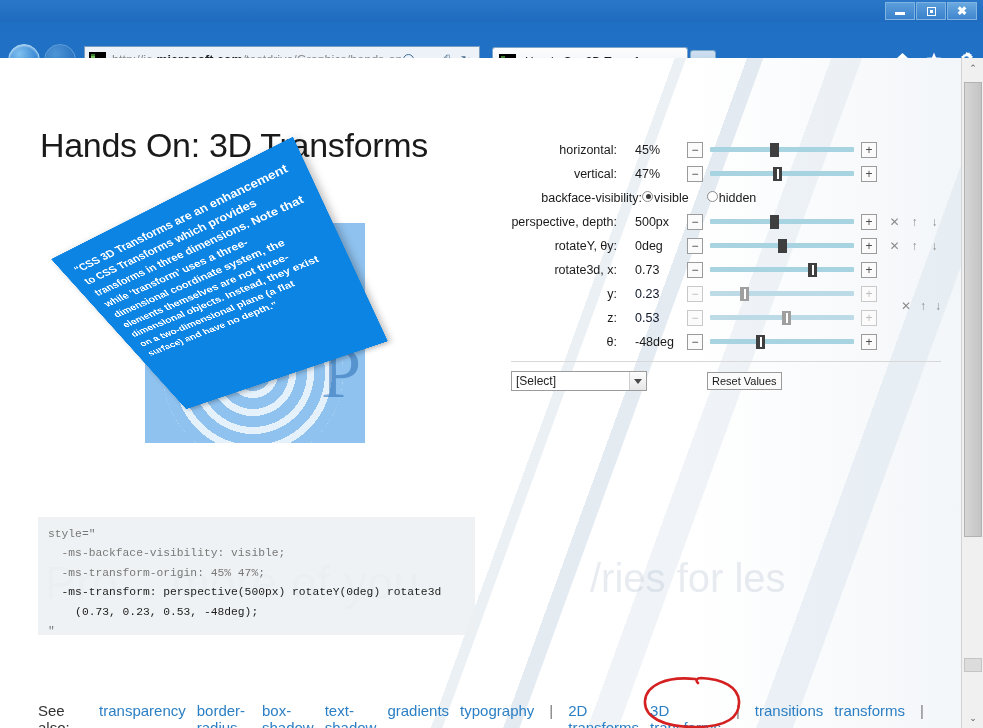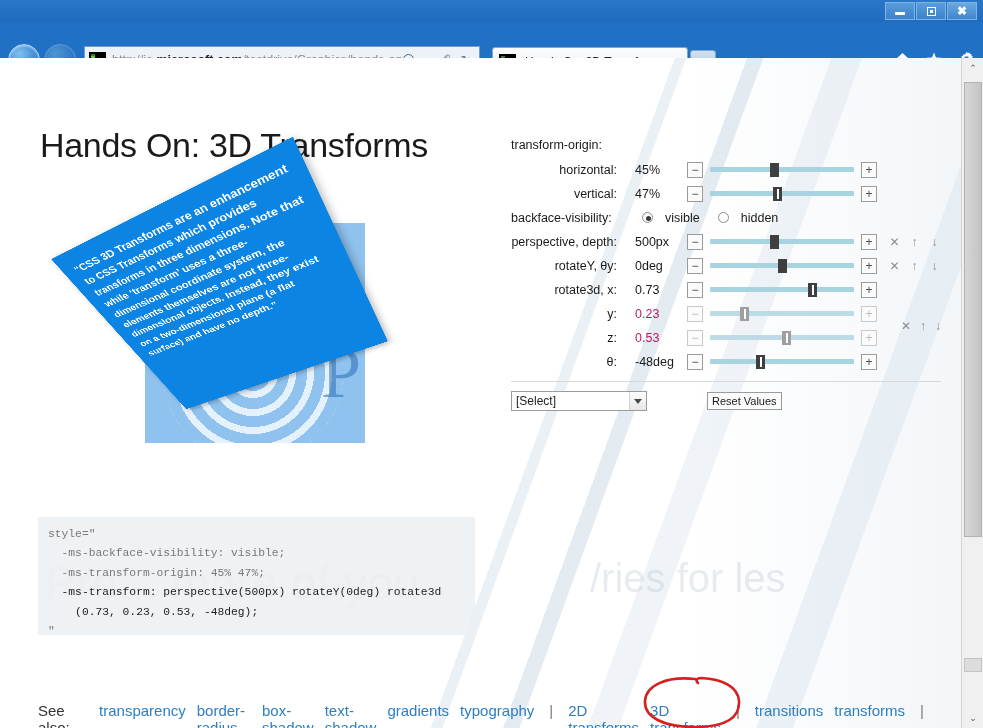--- a/index.html
+++ b/index.html
@@ -215,21 +215,21 @@
   .row {
     display: flex; align-items: center; height: 23px; margin-bottom: 1px;
   }
   .row .lbl {
     width: 124px; text-align: right; padding-right: 18px; flex: none;
     white-space: nowrap;
   }
   .row .val {
     width: 52px; flex: none; white-space: nowrap;
   }
-  .row .val.dim { color: #be185d; }
+  .row .val.dim { color: #0f172a; }
   .btn-sq {
     width: 16px; height: 16px; flex: none;
     border: 1px solid #9b9b9b; background: #fbfbfb;
     display: flex; align-items: center; justify-content: center;
     color: #4c4c4c; font-size: 12px; line-height: 1;
   }
   .btn-sq.dim { border-color: #c9c9c9; color: #bdbdbd; }
   .slider {
     position: relative; flex: none;
     width: 144px; height: 16px; margin: 0 7px;
@@ -243,21 +243,21 @@
     position: absolute; top: 1px; width: 9px; height: 14px;
     background: #3f3f3f;
   }
   .thumb.dim { background: #9f9f9f; }
   .thumb .nick { position: absolute; left: 3.5px; top: 2px; width: 2px; height: 10px; background: #ffffff; }
   .rowacts {
     display: flex; gap: 9px; margin-left: 12px; color: #8c8c8c; font-size: 12px;
   }
   .rowacts span { width: 11px; text-align: center; line-height: 1; }
   .radios { display: flex; align-items: center; gap: 18px; }
-  .radio { display: flex; align-items: center; gap: 12px; }
+  .radio { display: flex; align-items: flex-start; gap: 1px; }
   .rdot {
     width: 11px; height: 11px; border-radius: 50%;
     border: 1px solid #8b8b8b; background: #fff; position: relative; flex: none;
   }
   .rdot.on:after {
     content:""; position:absolute; left:2.5px; top:2.5px; width:5px; height:5px;
     border-radius:50%; background:#3a3a3a;
   }
   .divider { height: 1px; background: #d8d8d8; margin: 7px 0 9px 0; }
   .group3-wrap { display: flex; align-items: center; }
@@ -416,21 +416,20 @@
           <div class="bigP">P</div>
           <div class="orig-label"><span class="num">2</span><span>Original</span></div>
         </div>
         <div class="xform-box">
           <span class="quote">“CSS 3D Transforms are an enhancement to CSS Transforms which provides transforms in three dimensions. Note that while ‘transform’ uses a three-dimensional coordinate system, the elements themselves are not three-dimensional objects. Instead, they exist on a two-dimensional plane (a flat surface) and have no depth.”</span>
         </div>
       </div>
 
       <div class="controls">
 
-        <div class="sect-label">transform-origin:</div>
 
         <div class="row">
           <div class="lbl">horizontal:</div>
           <div class="val">45%</div>
           <div class="btn-sq">−</div>
           <div class="slider">
             <div class="track"></div>
             <div class="thumb" style="left:60px"></div>
           </div>
           <div class="btn-sq">+</div>
@@ -443,21 +442,21 @@
           <div class="slider">
             <div class="track"></div>
             <div class="thumb" style="left:63px">
                 <span class="nick"></span>
               </div>
           </div>
           <div class="btn-sq">+</div>
         </div>
 
         <div class="row">
-          <div class="lbl" style="width:131px;text-align:left;padding-right:0">backface-visibility:</div>
+          <div class="lbl" style="width:131px;text-align:right;padding-right:0">backface-visibility:</div>
           <div class="radios">
             <label class="radio">
               <span class="rdot on"></span>
               <span>visible</span>
             </label>
             <label class="radio">
               <span class="rdot"></span>
               <span>hidden</span>
             </label>
           </div>

